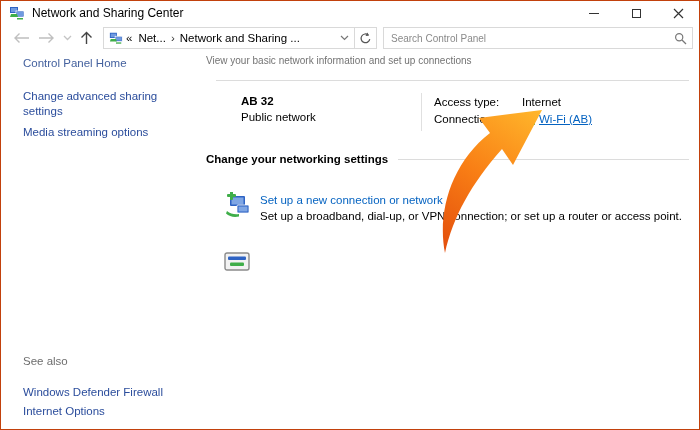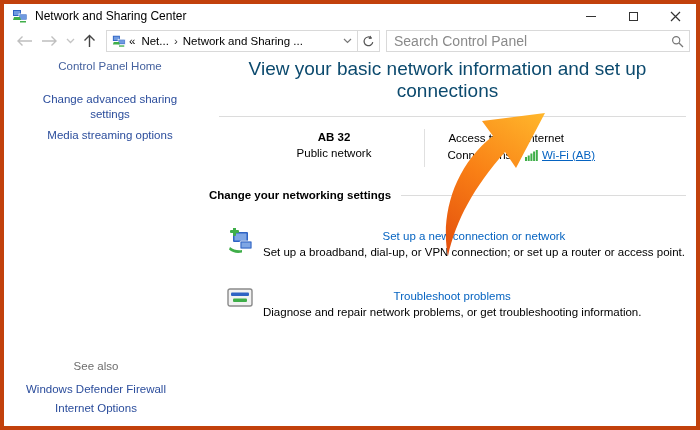--- a/index.html
+++ b/index.html
@@ -1,21 +1,21 @@
 <!DOCTYPE html>
 <html><head>
 <meta charset="utf-8">
 <style>
   html,body { margin:0; padding:0; }
   body {
     width:700px; height:430px; overflow:hidden;
     font-family:"Liberation Sans", sans-serif;
     font-size:11.5px; color:#000; background:#fff;
   }
-  .window { position:absolute; inset:0; background:#fff; border:4px solid #c2410c; box-sizing:border-box; }
+  .window { position:absolute; inset:0; background:#fff; border:1px solid #c2410c; box-sizing:border-box; }
 
   
   .titlebar { height:24px; display:flex; align-items:center; }
   .app-icon { margin-left:8px; display:flex; }
   .title-text { margin-left:7px; font-size:12px; }
   .win-controls { margin-left:auto; display:flex; height:100%; }
   .win-btn { width:42px; display:flex; align-items:center; justify-content:center; cursor:default; }
   .glyph-min { width:10px; height:1px; background:#333; }
   .glyph-max { width:9px; height:9px; border:1px solid #333; box-sizing:border-box; }
 
@@ -24,37 +24,37 @@
   .nav-btn { display:flex; align-items:center; justify-content:center; padding:0 4px; height:22px; }
   .addressbar { height:22px; box-sizing:border-box; border:1px solid #d9d9d9; background:#fff;
     display:flex; align-items:center; width:252px; margin-left:6px; padding:0 5px; }
   .crumb { margin:0 3px; white-space:nowrap; }
   .crumb-sep { color:#333; margin:0 2px; }
   .addr-chevron { margin-left:auto; display:flex; }
   .refresh-btn { width:22px; height:22px; box-sizing:border-box; border:1px solid #d9d9d9; border-left:none;
     display:flex; align-items:center; justify-content:center; background:#fff; }
   .searchbox { flex:1; height:22px; box-sizing:border-box; border:1px solid #d9d9d9; background:#fff;
     margin-left:6px; display:flex; align-items:center; }
-  .searchbox input { flex:1; border:none; outline:none; font-family:inherit; font-size:14px;
+  .searchbox input { flex:1; border:none; outline:none; font-family:inherit; font-size:10px;
     padding:0 4px 0 7px; color:#222; background:transparent; }
   .searchbox input::placeholder { color:#8a8a8a; }
   .search-icon-btn { width:24px; display:flex; align-items:center; justify-content:center; }
 
   
-  .content { position:absolute; top:50px; left:0; right:0; bottom:0;text-align:center; }
+  .content { position:absolute; top:50px; left:0; right:0; bottom:0; }
 
   .sidebar { position:absolute; left:22px; top:6px; width:168px; }
   .sb-home { color:#44619e; margin-bottom:20px; cursor:pointer; }
   .sb-link { color:#2b4d9c; line-height:15px; margin-bottom:6px; cursor:pointer; }
   .see-also { position:absolute; left:22px; bottom:8px; }
-  .see-also-label { color:#6d6d6d; margin-bottom:8px; }
+  .see-also-label { color:#6d6d6d; margin-bottom:16px; }
   .see-also-link { color:#2b4d9c; line-height:19px; cursor:pointer; }
 
   .main { position:absolute; left:205px; top:0; right:10px; }
-  .main h1 { font-size:19px; font-weight:400; color:#0c4a6e; margin:4px 0 14px 0; }
+  .main h1 { font-size:10px; font-weight:400; color:#737373; margin:4px 0 14px 0; }
   .sect-row { display:flex; align-items:center; }
   .sect-label { font-weight:700; white-space:nowrap; }
   .rule { flex:1; height:1px; background:#dcdcdc; margin-left:10px; }
 
   .net-row { display:flex; margin:12px 0 0 35px; }
   .net-id { width:180px; }
   .net-name { font-weight:700; line-height:16px; }
   .net-profile { line-height:16px; }
   .net-details { border-left:1px solid #e0e0e0; padding:1px 0 3px 12px; min-width:220px; }
   .det-line { display:flex; line-height:17px; }
@@ -237,24 +237,20 @@
         </div>
 
         <div class="setting-item">
           <span class="setting-icon">
             <svg width="26" height="22" viewBox="0 0 26 22">
               <rect x="1" y="1" width="24" height="17" rx="2" fill="#f2f2f2" stroke="#8a8a8a" stroke-width="1.4"></rect>
               <rect x="4" y="4.5" width="18" height="3.5" rx="1" fill="#2e63c4"></rect>
               <rect x="6" y="10.5" width="14" height="3.5" rx="1" fill="#3fae49"></rect>
             </svg>
           </span>
-          <div class="setting-text">
-            <div class="setting-title">Troubleshoot problems</div>
-            <div class="setting-desc">Diagnose and repair network problems, or get troubleshooting information.</div>
-          </div>
         </div>
       </div>
     </div>
   </div>
 
   <svg class="overlay-arrow" width="700" height="430" viewBox="0 0 700 430">
     <defs>
       <linearGradient id="arrowGrad" gradientUnits="userSpaceOnUse" x1="444" y1="252" x2="539" y2="110">
         <stop offset="0" stop-color="#e34e0d"></stop>
         <stop offset="0.5" stop-color="#f97f15"></stop>

